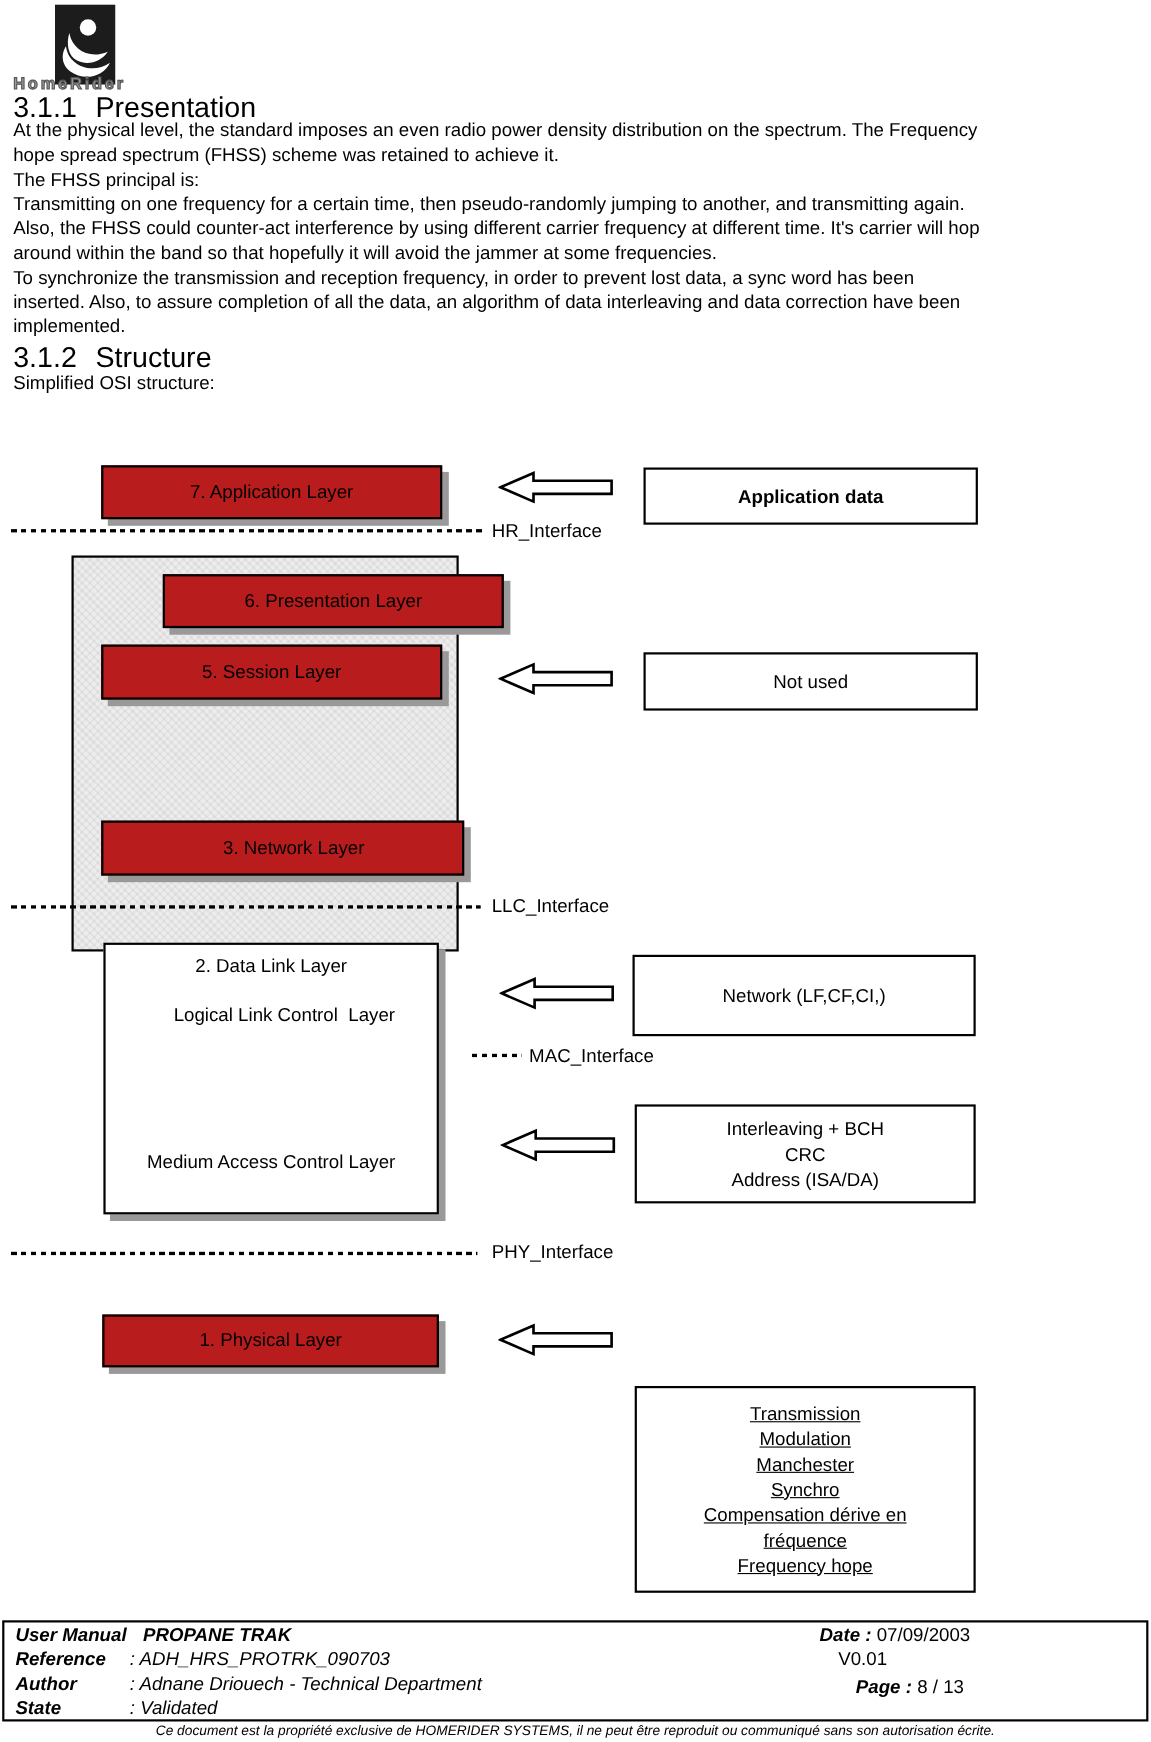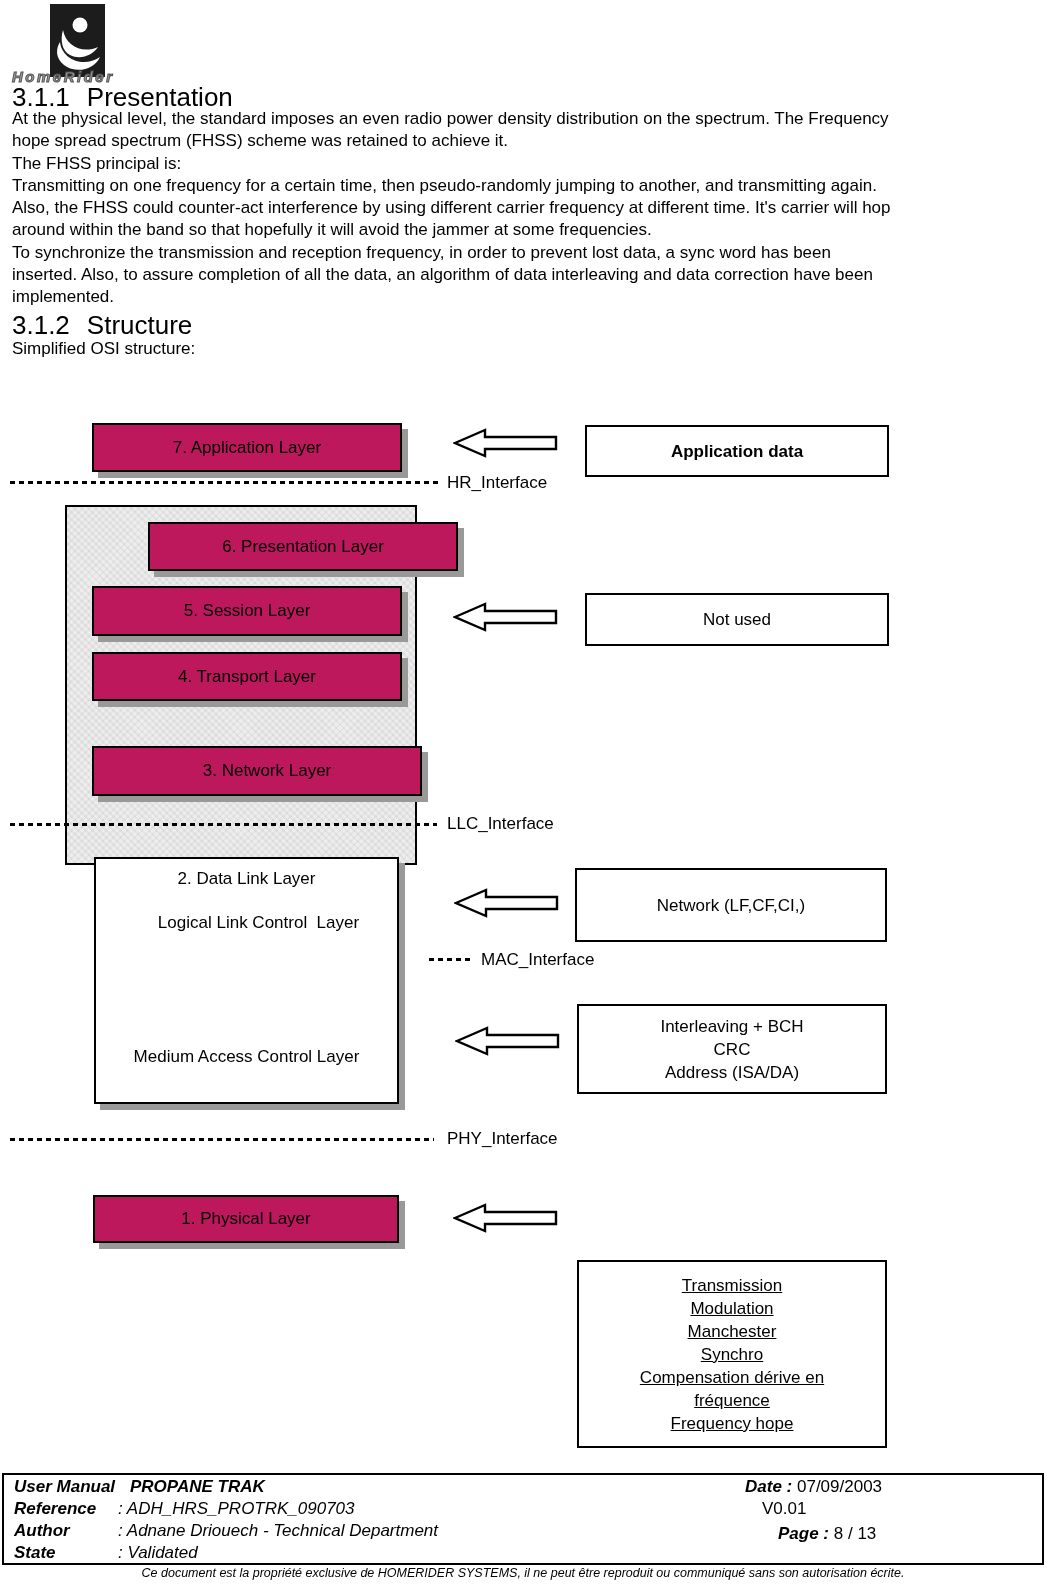--- a/index.html
+++ b/index.html
@@ -12,21 +12,21 @@
   .h2{font-size:26px;white-space:pre;}
   .h2 .htitle{margin-left:17px;}
   .body-text{font-size:17px;line-height:22.3px;white-space:pre-line;}
   
   .brand{
     font-weight:bold;font-size:15px;letter-spacing:2.5px;color:#9a9a9a;
     -webkit-text-stroke:1px #555;white-space:pre;
   }
   
   .lbox{
-    background:#be185d;border:2.5px solid #000;box-shadow:6px 6px 0 #999;
+    background:#b91c1c;border:2.5px solid #000;box-shadow:6px 6px 0 #999;
     display:flex;align-items:center;justify-content:center;
     font-size:17px;z-index:3;
   }
   .rbox{
     background:#fff;border:2px solid #000;
     display:flex;align-items:center;justify-content:center;
     font-size:17px;text-align:center;white-space:pre-line;line-height:23px;z-index:3;
   }
   .graybox{
     background-color:#ededed;
@@ -59,21 +59,21 @@
 <div class="page">
 
   <div class="abs" style="left:50px;top:4px;width:55px;height:73px;">
     <svg width="55" height="73" viewBox="0 0 55 73">
       <rect x="0" y="0" width="55" height="73" fill="#1c1c1c"></rect>
       <circle cx="30" cy="21" r="7.5" fill="#fff"></circle>
       <path d="M13 26 C16 42 32 50 48 43 C42 52 30 56 20 51 C12 47 10 36 13 26 Z" fill="#fff"></path>
       <path d="M10 38 C12 56 34 64 50 53 C44 66 26 70 14 61 C5 54 6 44 10 38 Z" fill="#fff"></path>
     </svg>
   </div>
-  <div class="abs brand" style="left:12px;top:68px;font-style:italic;">HomeRider</div>
+  <div class="abs brand" style="left:12px;top:68px;">HomeRider</div>
 
   <div class="abs h2" style="left:12px;top:82px;"><span>3.1.1</span><span class="htitle">Presentation</span></div>
   <div class="abs body-text" style="left:12px;top:108px;width:1030px;">At the physical level, the standard imposes an even radio power density distribution on the spectrum. The Frequency
 hope spread spectrum (FHSS) scheme was retained to achieve it.
 The FHSS principal is:
 Transmitting on one frequency for a certain time, then pseudo-randomly jumping to another, and transmitting again.
 Also, the FHSS could counter-act interference by using different carrier frequency at different time. It's carrier will hop
 around within the band so that hopefully it will avoid the jammer at some frequencies.
 To synchronize the transmission and reception frequency, in order to prevent lost data, a sync word has been
 inserted. Also, to assure completion of all the data, an algorithm of data interleaving and data correction have been
@@ -93,21 +93,20 @@
 
   <div class="abs graybox" style="left:65px;top:505px;width:348px;height:356px;"></div>
 
   <div class="abs lbox" style="left:104px;top:522px;width:306px;height:45px;margin-left:44px;">6. Presentation Layer</div>
   <div class="abs lbox" style="left:92px;top:586px;width:306px;height:46px;">5. Session Layer</div>
   <div class="abs rbox" style="left:585px;top:593px;width:300px;height:49px;">Not used</div>
   <svg class="abs arrow" style="left:453px;top:602px;" width="105" height="30" viewBox="0 0 105 30">
     <polygon points="2,15 32,2 32,9 103,9 103,21 32,21 32,28" fill="#fff" stroke="#000" stroke-width="2.4"></polygon>
   </svg>
 
-  <div class="abs lbox" style="left:92px;top:652px;width:306px;height:45px;">4. Transport Layer</div>
   <div class="abs lbox" style="left:92px;top:746px;width:306px;height:46px;padding-left:20px;">3. Network Layer</div>
 
   <div class="abs iface-line" style="left:10px;top:823px;width:427px;"></div>
   <div class="abs iface-label" style="left:447px;top:814px;">LLC_Interface</div>
 
   <div class="abs dlbox" style="left:94px;top:857px;width:301px;height:243px;">
     <div class="dl-line" style="top:10px;">2. Data Link Layer</div>
     <div class="dl-line" style="top:54px;margin-left:24px;">Logical Link Control  Layer</div>
     <div class="dl-line" style="top:188px;">Medium Access Control Layer</div>
   </div>

